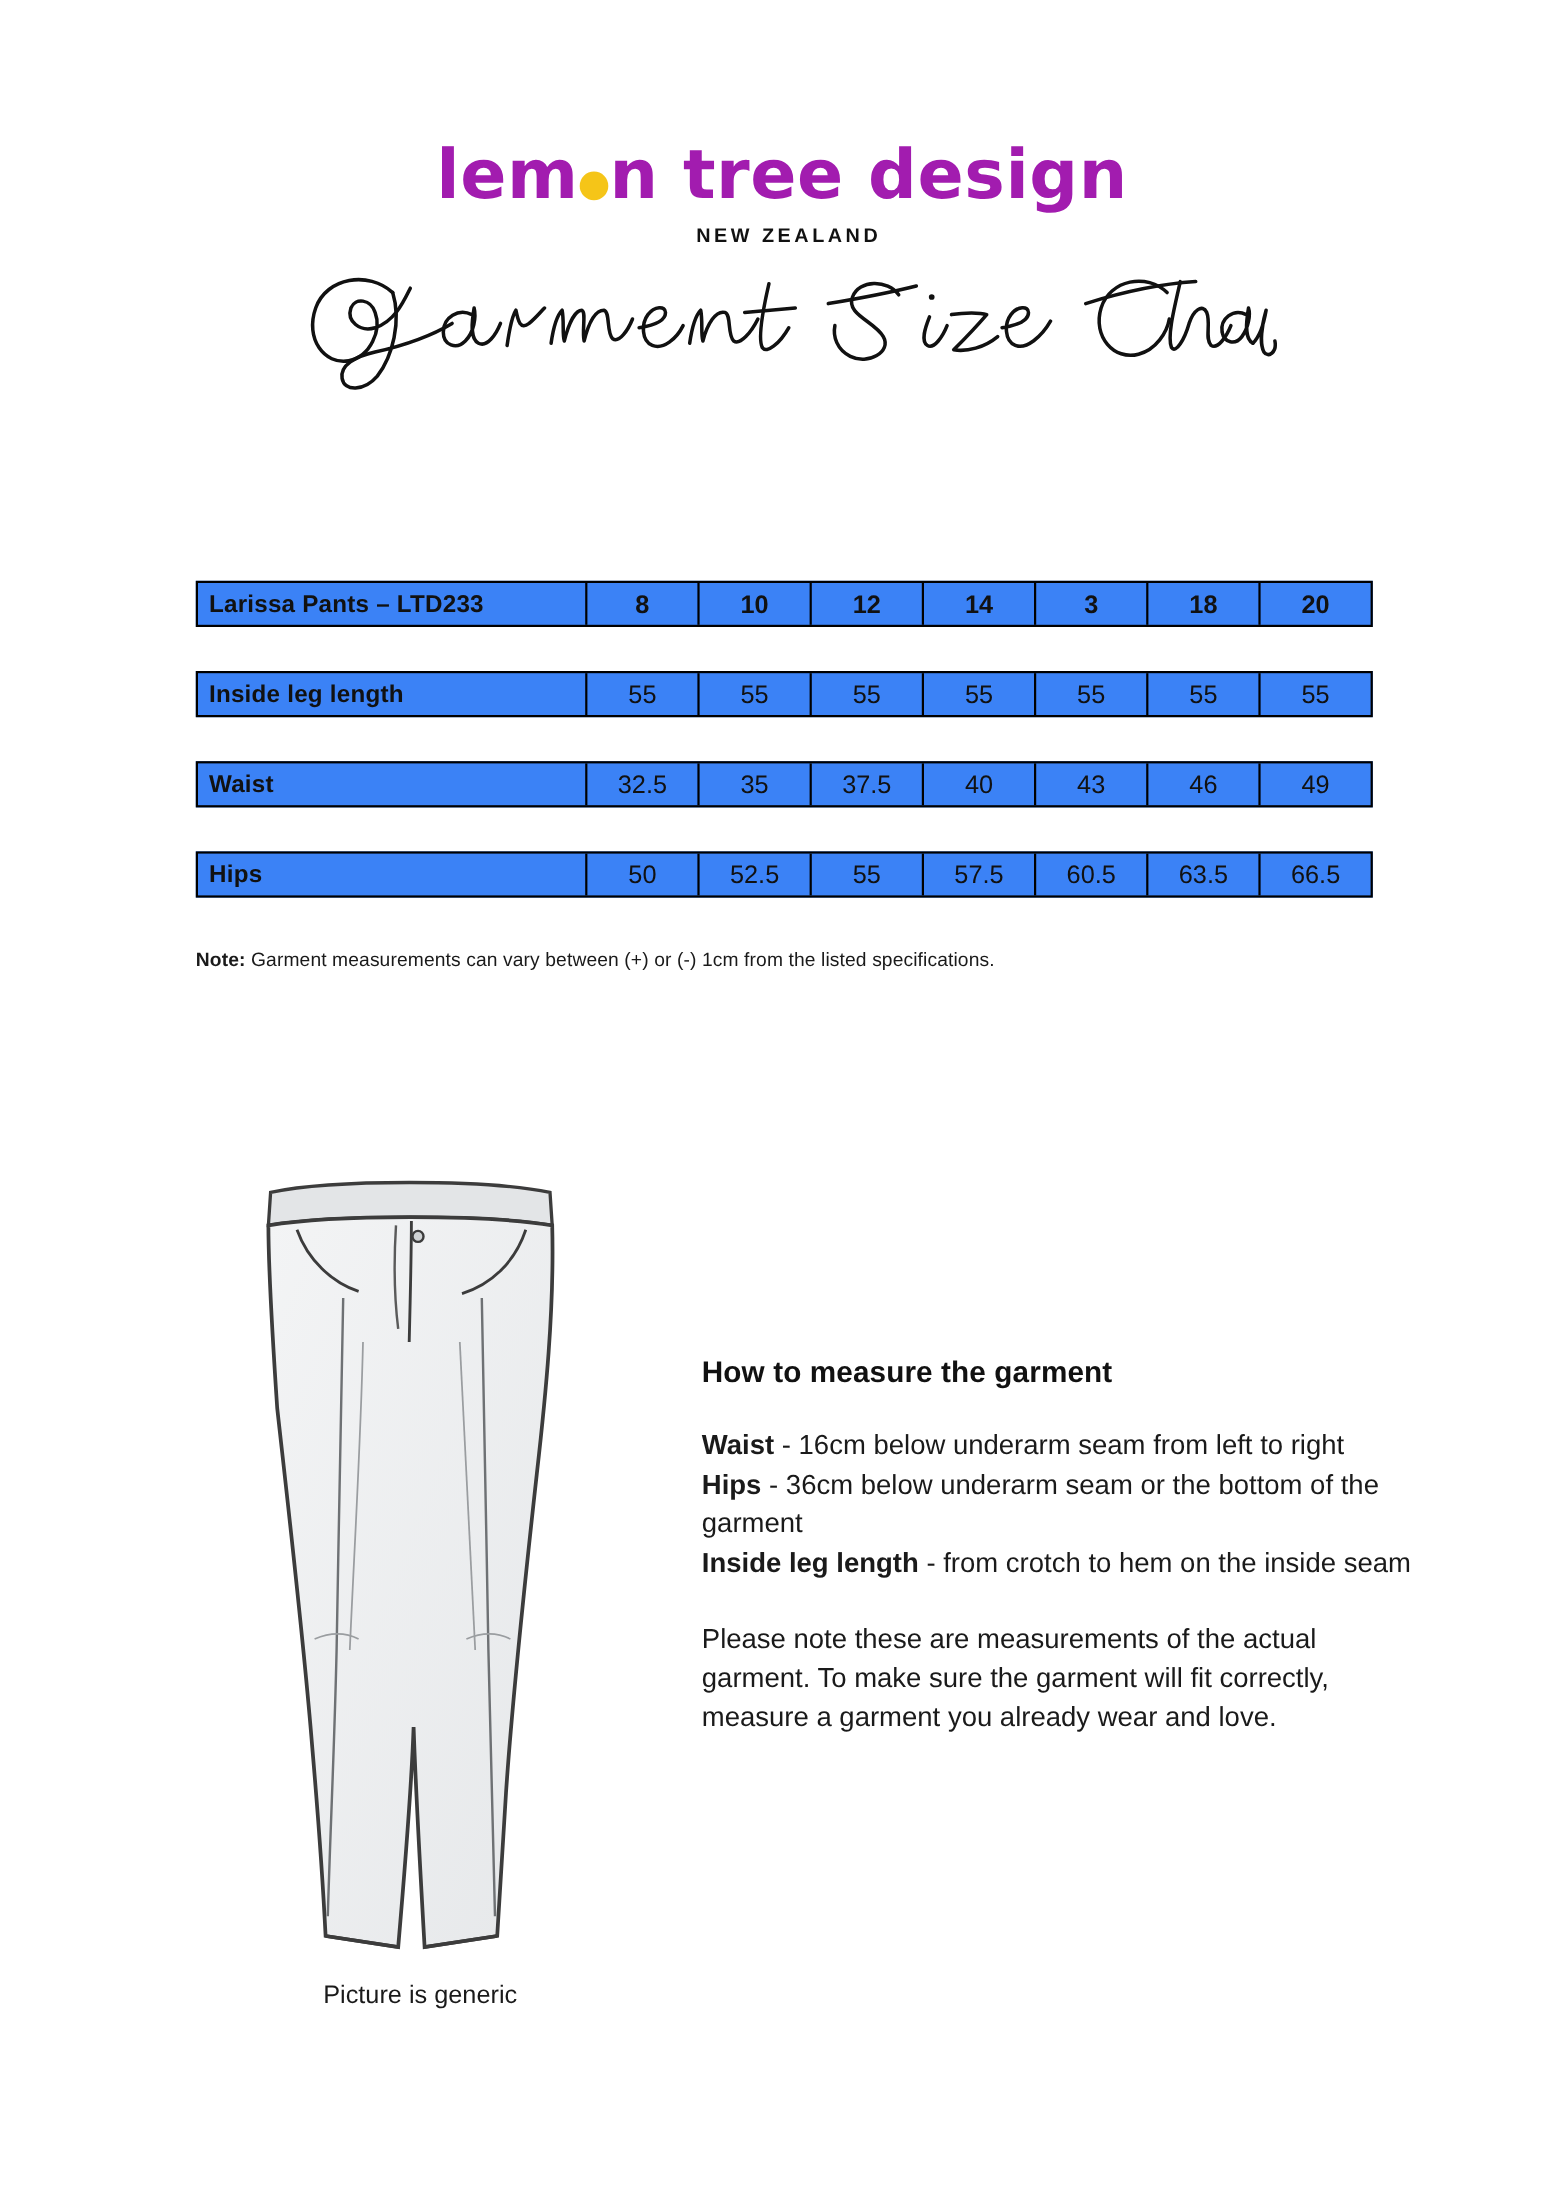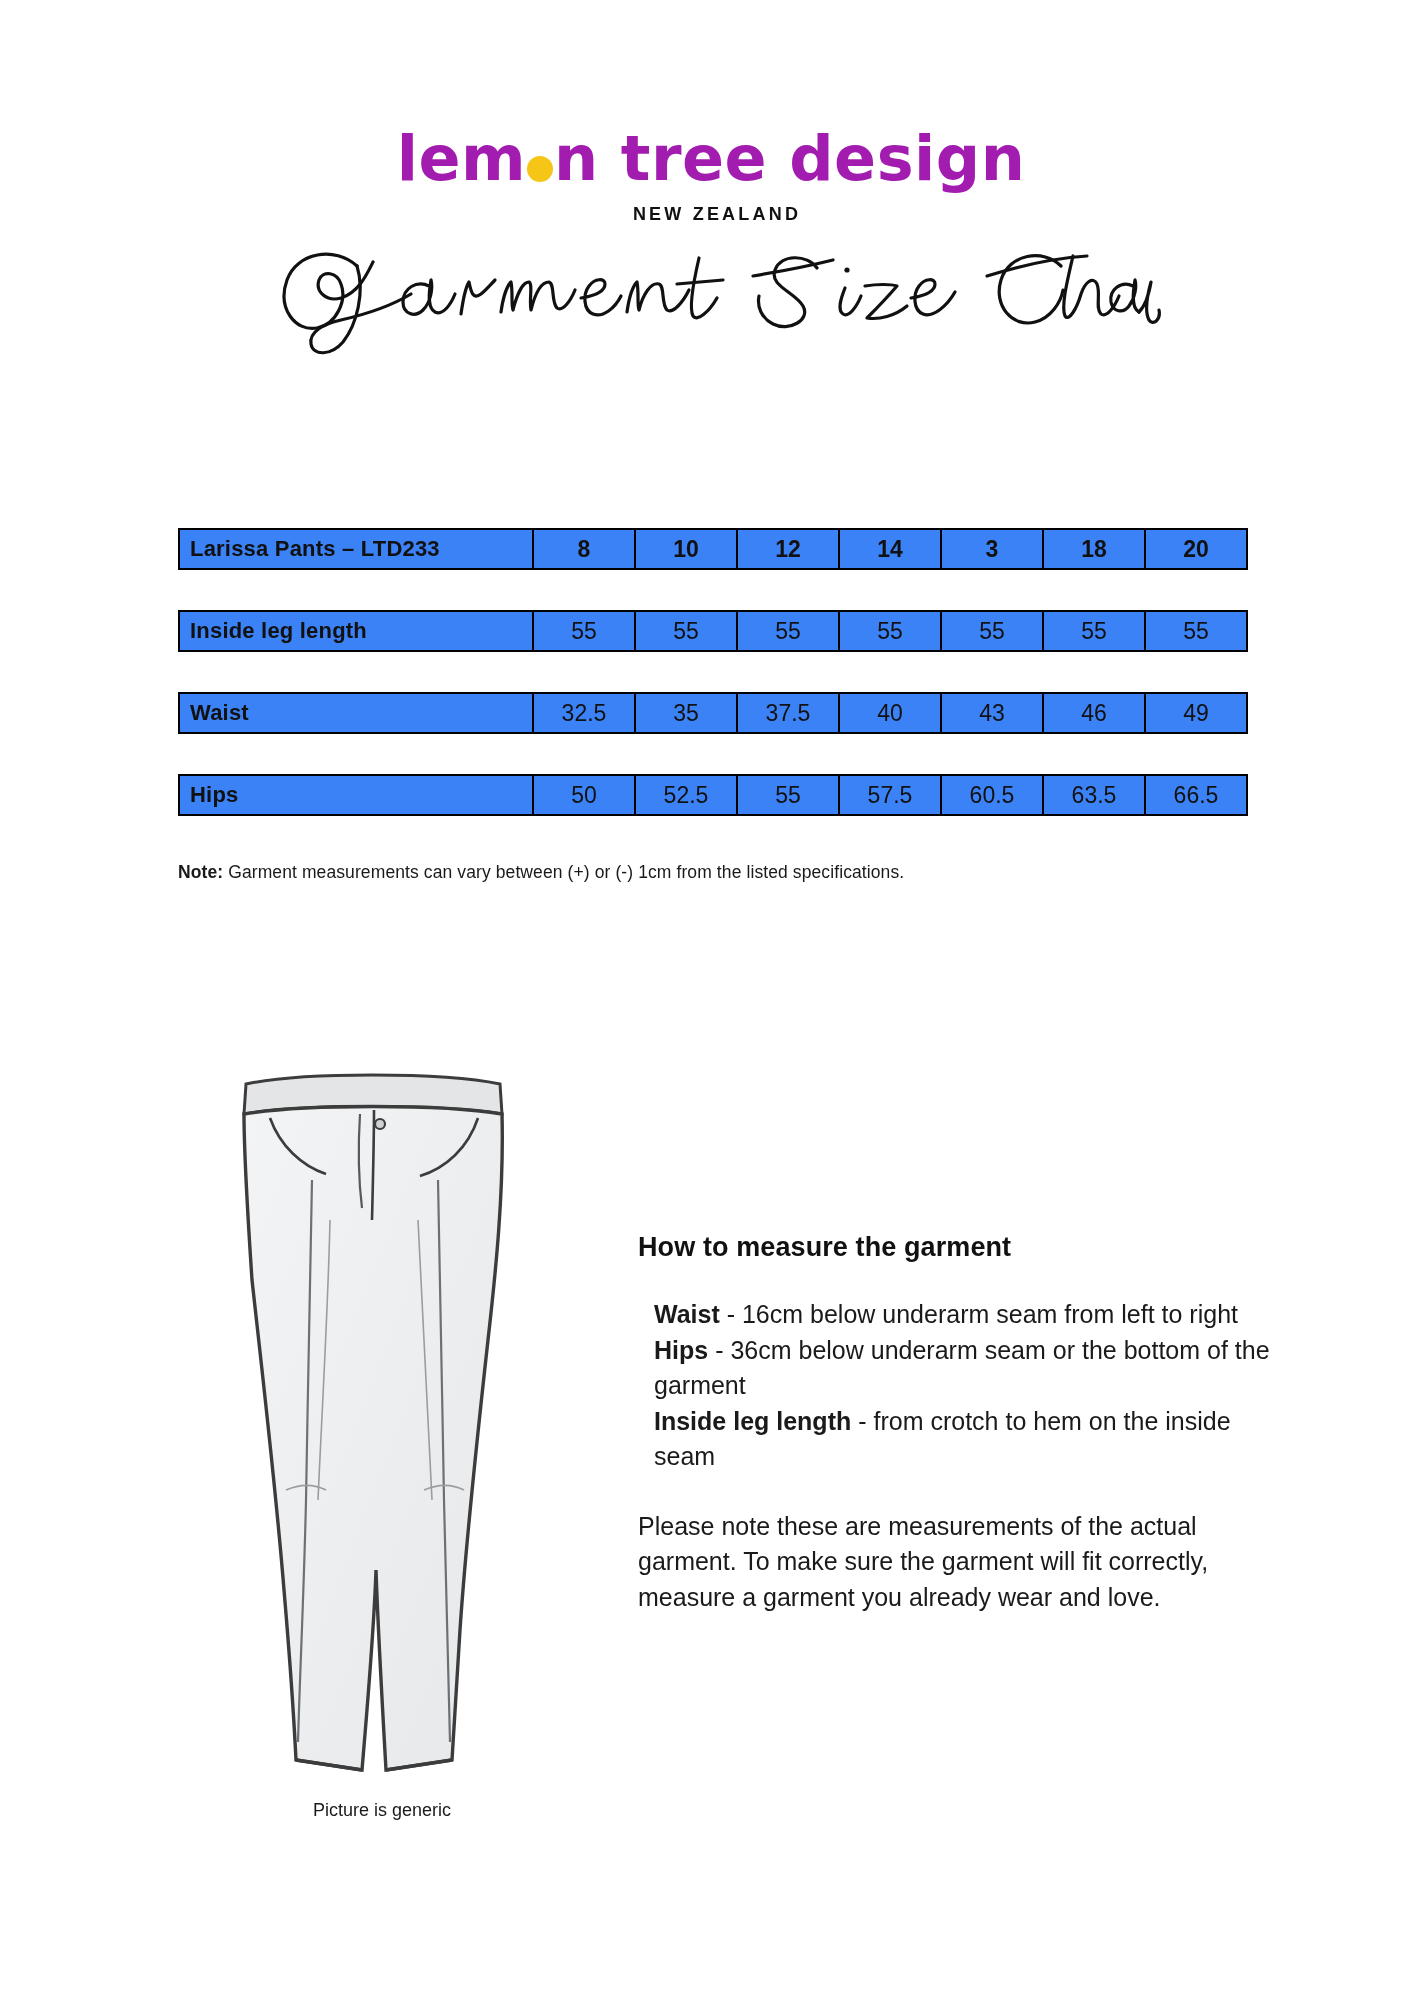--- a/index.html
+++ b/index.html
@@ -126,21 +126,21 @@
     top: 1070px;
     width: 330px;
     height: 740px;
   }
   .caption {
     position: absolute;
     left: 232px;
     top: 1800px;
     width: 300px;
     text-align: center;
-    font-size: 18px;
+    font-size: 23px;
     color: #1a1a1a;
   }
 
   
   .measure {
     position: absolute;
     left: 638px;
     top: 1232px;
     width: 660px;
   }
@@ -150,21 +150,21 @@
     font-weight: 700;
     color: #111;
     letter-spacing: 0.1px;
   }
   .measure p {
     margin: 0 0 30px 0;
     font-size: 25px;
     line-height: 1.42;
     color: #1a1a1a;
   }
-  .measure p.lines { margin-bottom: 34px; margin-left: 16px; }
+  .measure p.lines { margin-bottom: 34px; }
   .measure b { font-weight: 700; }
   .measure .line { display: block; }
 </style>
 </head>
 <body>
 
 <div class="brand">
   <div class="brand-name">
     <span>lem</span><span class="brand-dot"></span><span>n tree design</span>
   </div>

